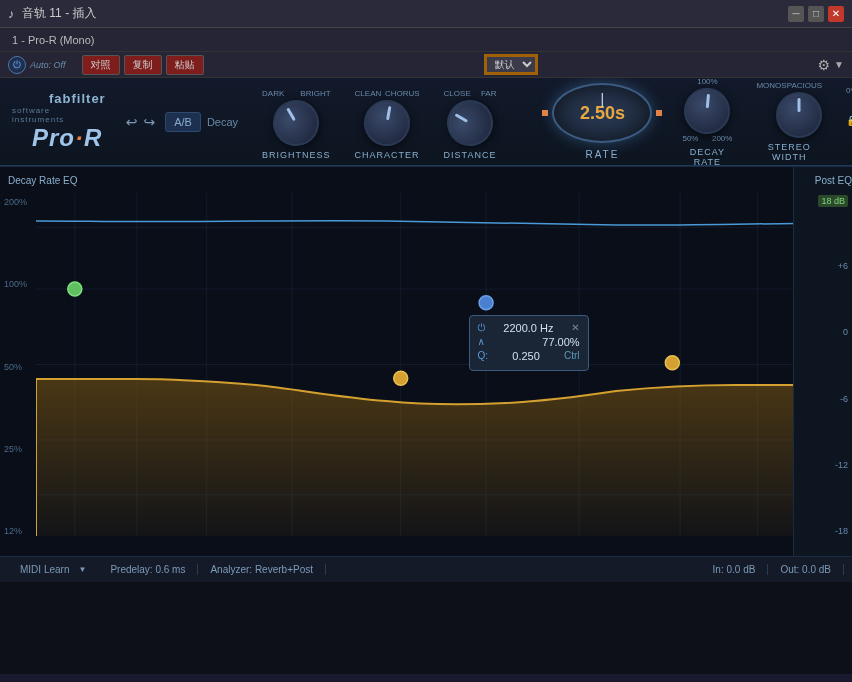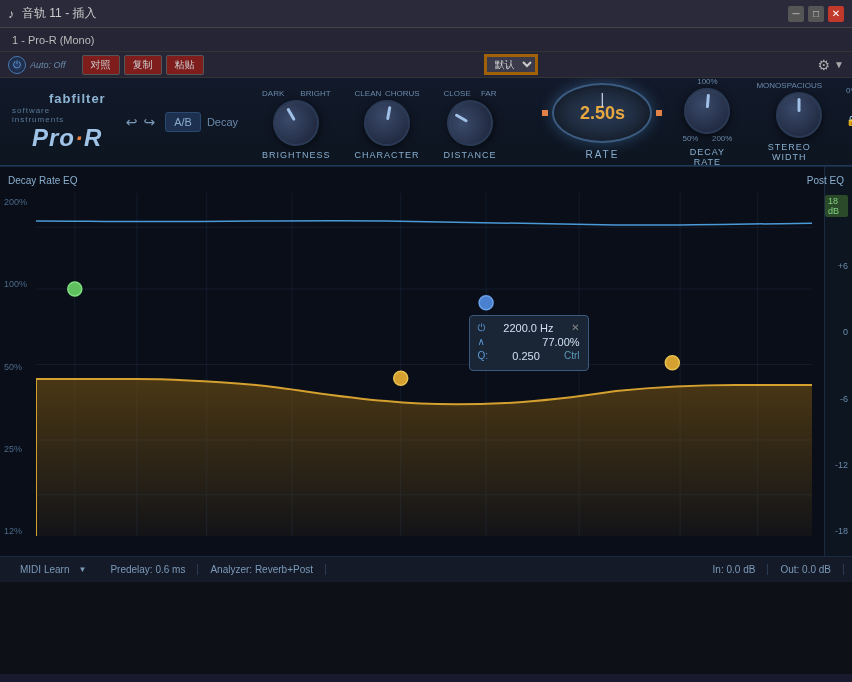--- a/index.html
+++ b/index.html
@@ -217,32 +217,32 @@
       position: absolute;
       top: 8px;
       left: 8px;
       color: #8ab0d0;
       font-size: 10px;
       z-index: 10;
     }
     #eq-label-right {
       position: absolute;
       top: 8px;
-      right: 8px;
+      right: 0;
       color: #8ab0d0;
       font-size: 10px;
       z-index: 10;
     }
 
     
     #db-scale {
       position: absolute;
       right: 0;
       top: 0;
-      width: 28px;
+      width: 59px;
       height: 100%;
       background: #0d1520;
       border-left: 1px solid #1a2a40;
       display: flex;
       flex-direction: column;
       justify-content: space-between;
       padding: 28px 4px 20px;
     }
     .db-label { color: #6a8aaa; font-size: 9px; text-align: right; }
     #db-18 {

